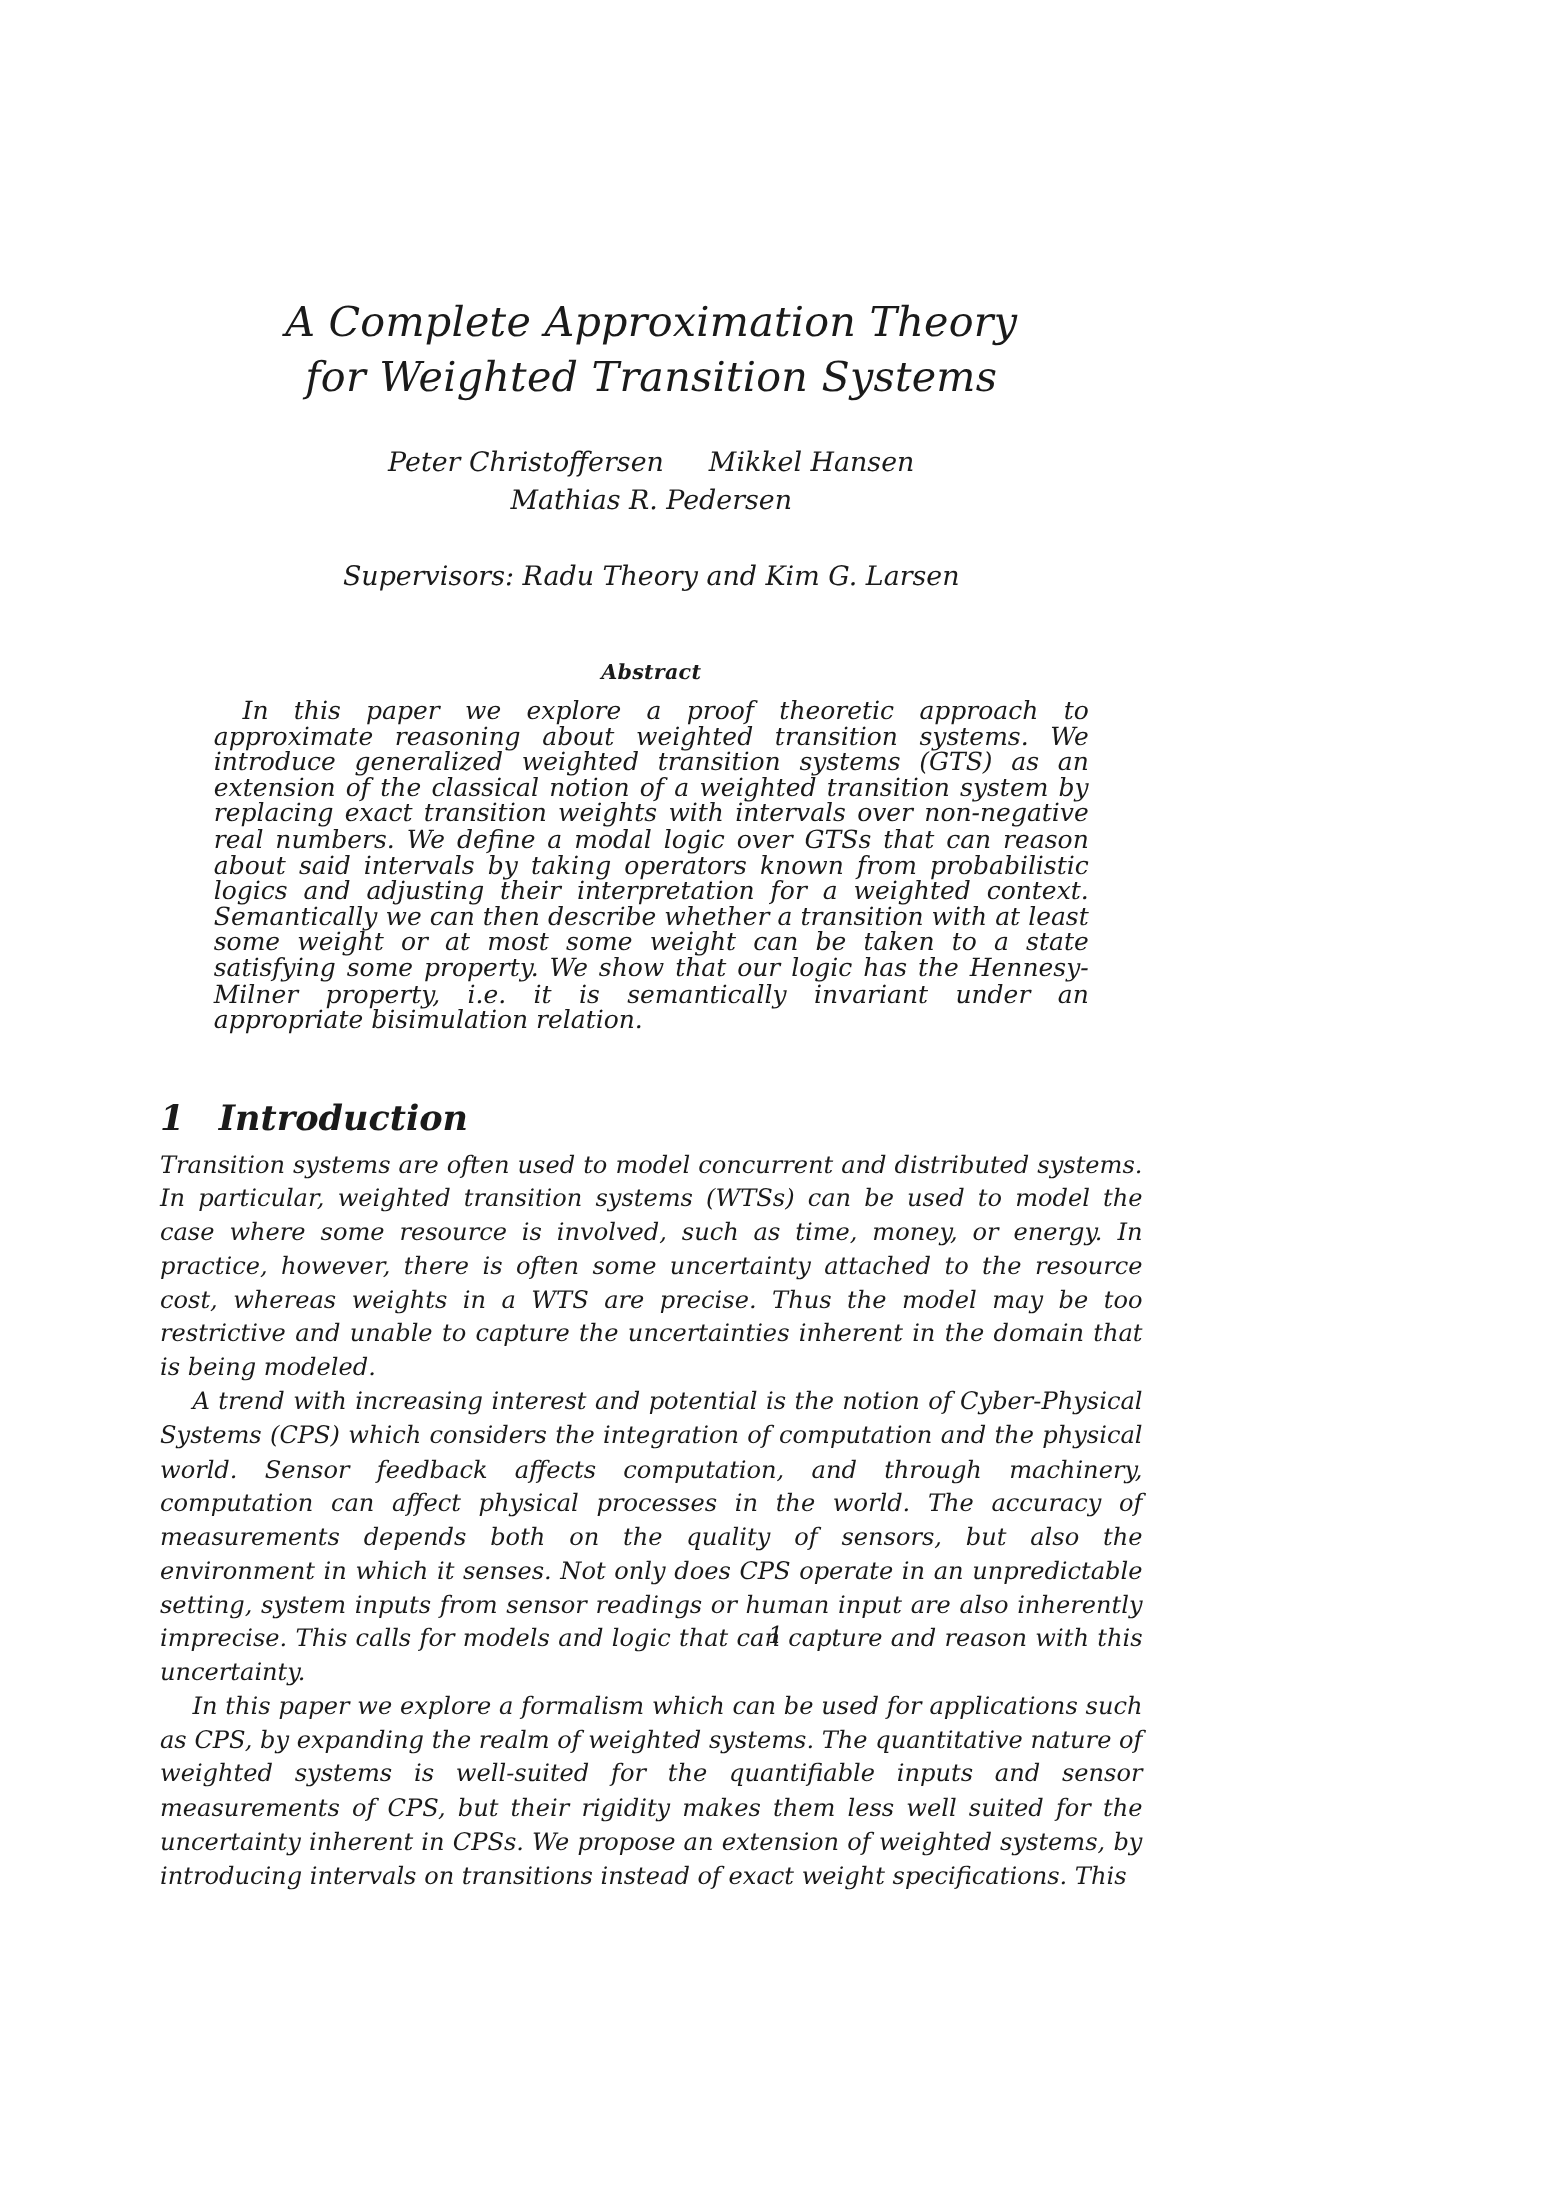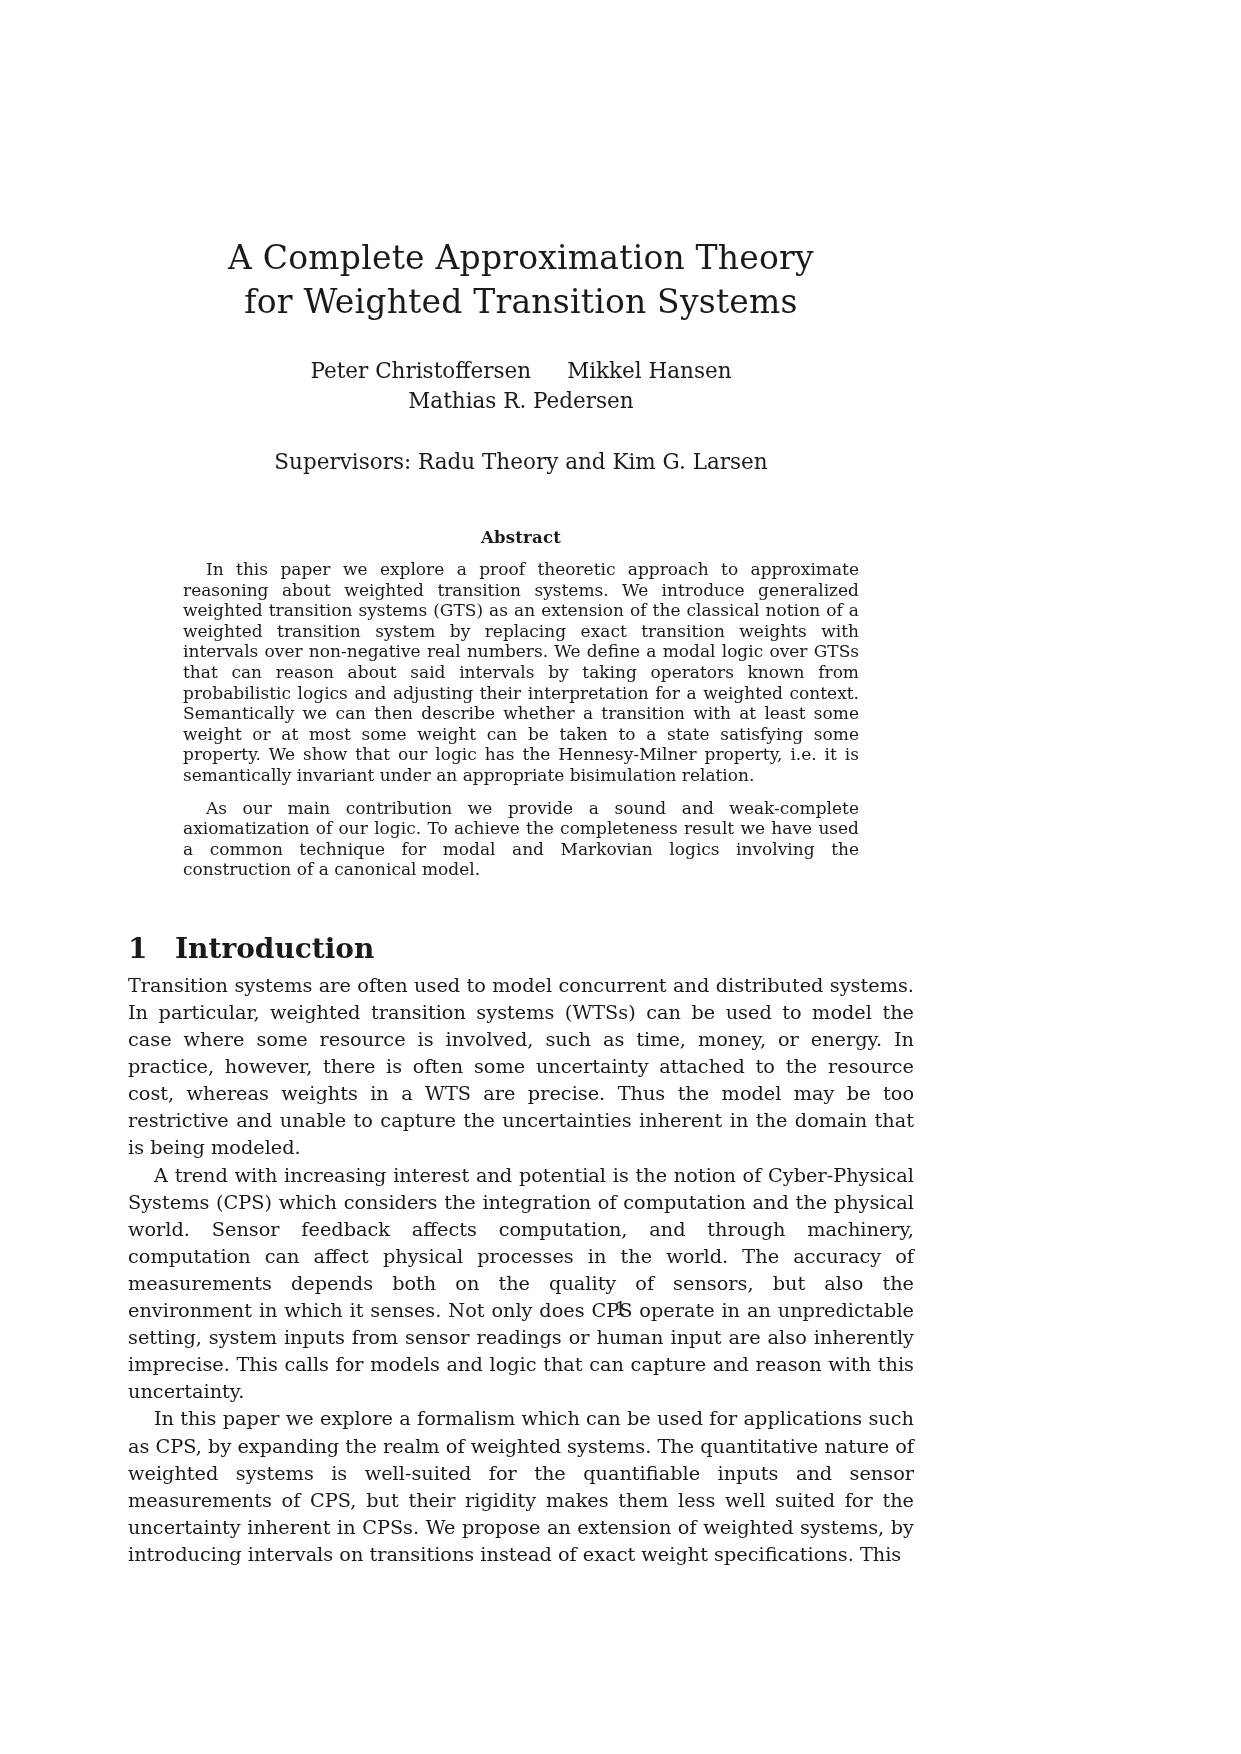--- a/index.html
+++ b/index.html
@@ -12,20 +12,21 @@
     color: #1a1a1a;
   }
   .page {
     position: relative;
     width: 1241px;
     height: 1754px;
     margin: 0 auto;
     background: #ffffff;
     box-sizing: border-box;
     overflow: hidden;
+    font-style: italic;
   }
   .content {
     position: absolute;
     left: 128px;
     top: 236px;
     width: 786px;
   }
 
   
   .title-block {
@@ -74,25 +75,25 @@
     width: 700px;
   }
   .abstract-heading {
     text-align: center;
     font-size: 16.5px;
     font-weight: bold;
     margin-bottom: 11px;
     letter-spacing: 0.2px;
   }
   .abstract-body p {
-    font-size: 17px;
+    font-size: 20px;
     line-height: 20.6px;
     text-align: justify;
     text-justify: inter-word;
-    margin: 12px;
+    margin: 0;
     text-indent: 23px;
     hyphens: none;
   }
 
   
   .section-heading {
     margin-top: 52px;
     font-size: 28px;
     font-weight: bold;
     line-height: 34px;
@@ -154,21 +155,20 @@
       <div class="author-second-row">Mathias R. Pedersen</div>
 
       <div class="supervisors">Supervisors: Radu Theory and Kim G. Larsen</div>
 
     </div>
 
     <div class="abstract-wrap">
       <div class="abstract-heading">Abstract</div>
       <div class="abstract-body">
         <p>In this paper we explore a proof theoretic approach to approximate reasoning about weighted transition systems. We introduce generalized weighted transition systems (GTS) as an extension of the classical notion of a weighted transition system by replacing exact transition weights with intervals over non-negative real numbers. We define a modal logic over GTSs that can reason about said intervals by taking operators known from probabilistic logics and adjusting their interpretation for a weighted context. Semantically we can then describe whether a transition with at least some weight or at most some weight can be taken to a state satisfying some property. We show that our logic has the Hennesy-Milner property, i.e. it is semantically invariant under an appropriate bisimulation relation.</p>
-        <p>As our main contribution we provide a sound and weak-complete axiomatization of our logic. To achieve the completeness result we have used a common technique for modal and Markovian logics involving the construction of a canonical model.</p>
       </div>
     </div>
 
     <div class="section-heading">
       <span class="section-number">1</span>
       <span class="section-title">Introduction</span>
     </div>
 
     <div class="body-text">
       <p>Transition systems are often used to model concurrent and distributed systems. In particular, weighted transition systems (WTSs) can be used to model the case where some resource is involved, such as time, money, or energy. In practice, however, there is often some uncertainty attached to the resource cost, whereas weights in a WTS are precise. Thus the model may be too restrictive and unable to capture the uncertainties inherent in the domain that is being modeled.</p>

